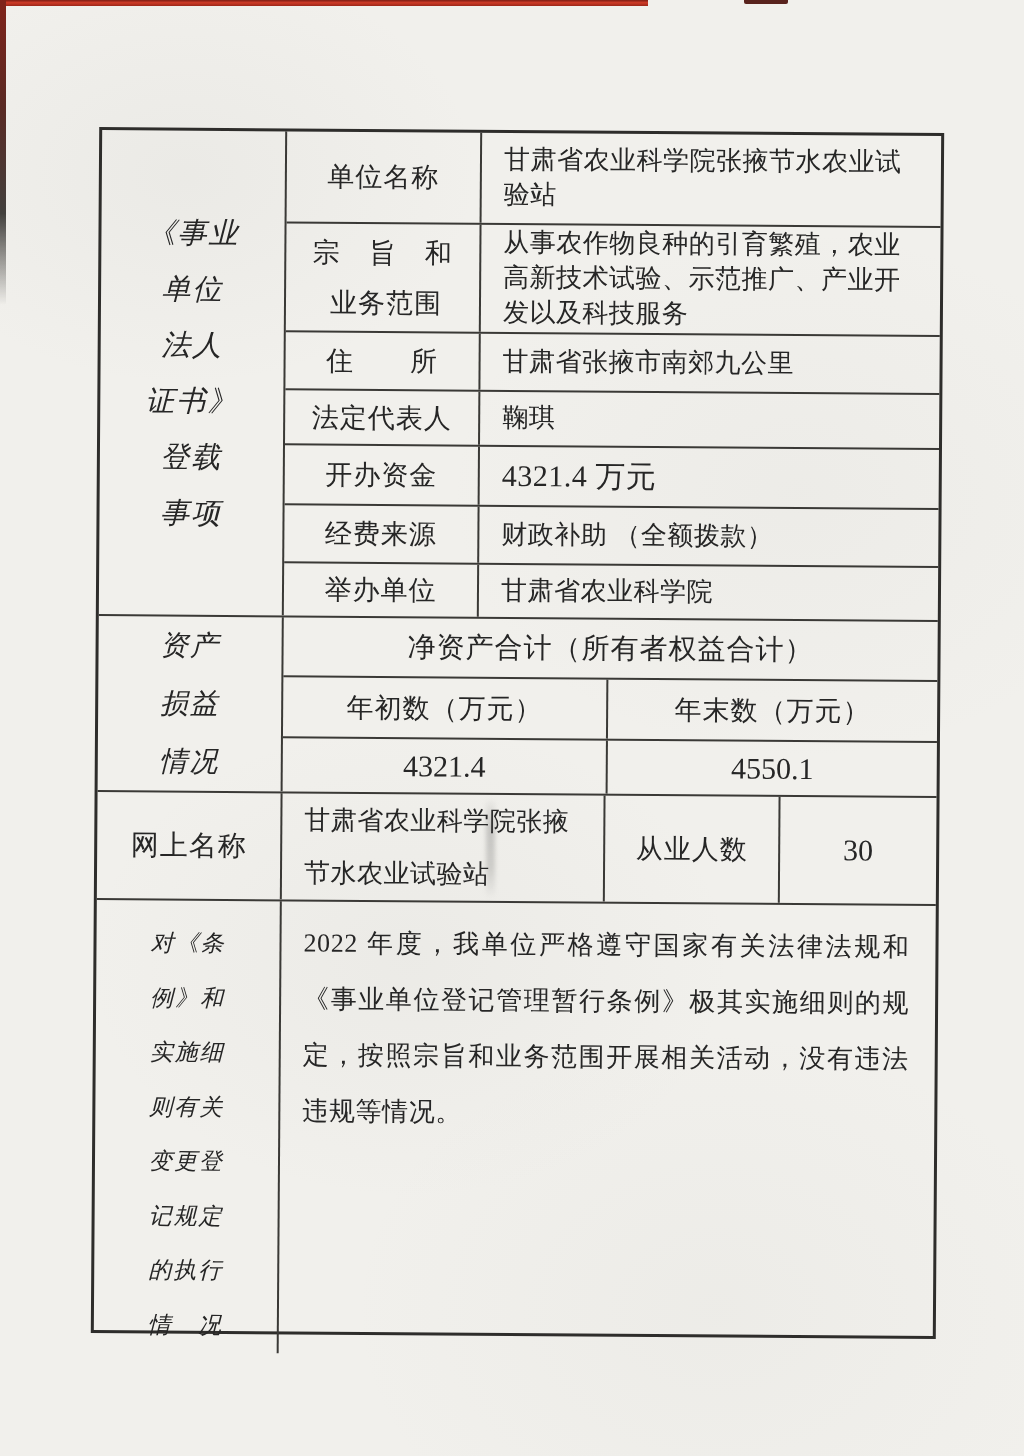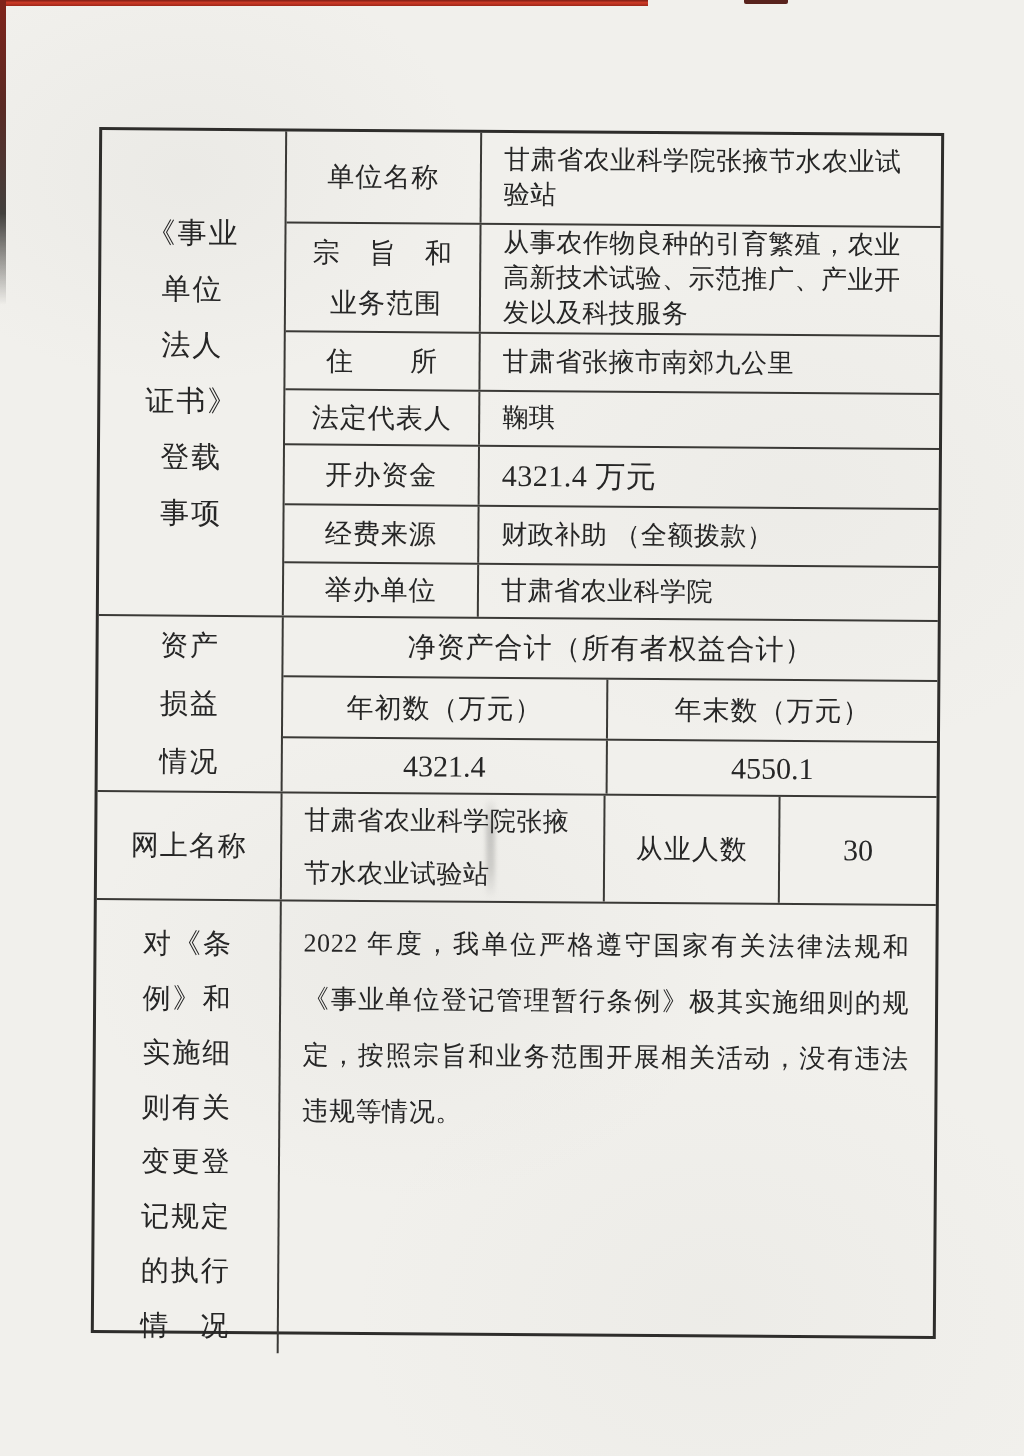--- a/index.html
+++ b/index.html
@@ -46,21 +46,21 @@
     background:rgba(255,255,255,0.0);
   }
   .bt { border-top:2px solid #3a3936; }
   .bl { border-left:2px solid #3a3936; }
 
   .sec { display:flex; flex:none; }
   .side {
     width:183px; flex:none;
     display:flex; flex-direction:column; align-items:center; justify-content:center;
   }
-  .side span { display:block; text-align:left; }
+  .side span { display:block; text-align:left;font-style:italic; }
 
   
   .sec1 { height:484px; }
   .sec1 .side span { font-size:29px; line-height:56px; letter-spacing:2px; }
   .sec1-main { flex:1; display:flex; flex-direction:column; }
   .frow { display:flex; flex:none; }
   .flabel {
     width:193px; flex:none;
     display:flex; flex-direction:column; align-items:center; justify-content:center;
     font-size:27px; letter-spacing:1px;
@@ -93,21 +93,21 @@
   .onl-value {
     width:323px; flex:none; display:flex; align-items:center;
     padding:4px 14px 4px 22px; font-size:26px; line-height:2.05; letter-spacing:0.5px;
   }
   .staff-label { width:175px; flex:none; display:flex; align-items:center; justify-content:center; font-size:27px; letter-spacing:1px; }
   .staff-value { flex:1; display:flex; align-items:center; justify-content:center; font-size:30px; }
 
   
   .sec4 { flex:1; }
   .sec4 .side { justify-content:flex-start; padding-top:16px; }
-  .sec4 .side span { font-size:28px; line-height:54.5px; letter-spacing:2px; }
+  .sec4 .side span { font-size:23px; line-height:54.5px; letter-spacing:2px; }
   .statement {
     flex:1; padding:14px 26px 0 22px;
     font-size:26px; line-height:56px; letter-spacing:0.6px;
     text-align:justify;
   }
 </style>
 </head>
 <body>
 
 <div class="red-strip-top"></div>

